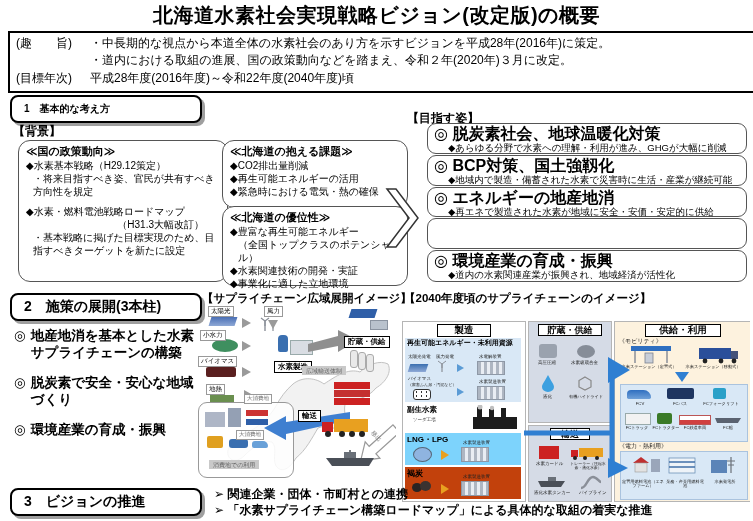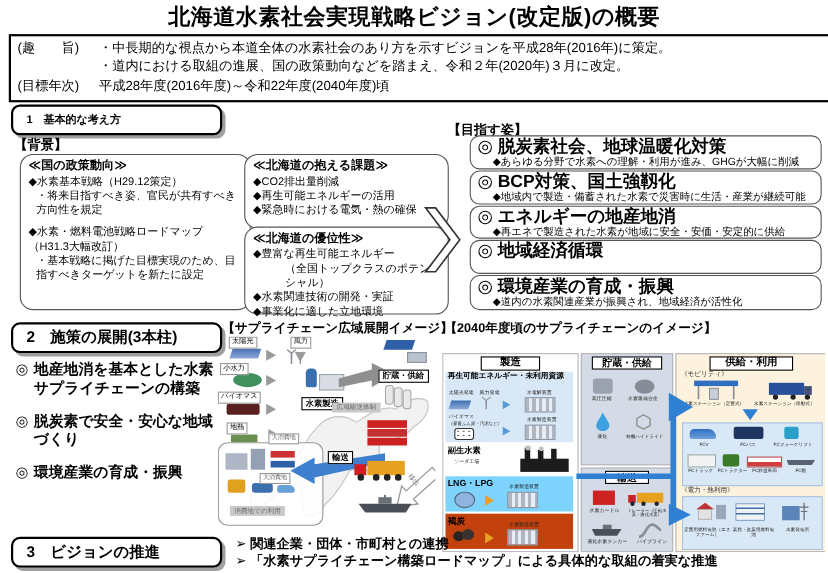--- a/index.html
+++ b/index.html
@@ -60,35 +60,35 @@
 </div>
 
 <div class="t sechead" style="left:10px;top:95px;width:176px;height:24px;font-size:10px;">1　基本的な考え方</div>
 <div class="t b" style="left:13px;top:123px;font-size:12px;">【背景】</div>
 
 <div class="t rbox" style="left:18px;top:140px;width:194px;height:132px;">
   <div class="rtitle">≪国の政策動向≫</div>
   <div>◆水素基本戦略（H29.12策定）</div>
   <div style="padding-left:7px;">・将来目指すべき姿、官民が共有すべき方向性を規定</div>
   <div style="margin-top:7px;">◆水素・燃料電池戦略ロードマップ</div>
-  <div style="text-align:left;padding-right:16px;">（H31.3大幅改訂）</div>
+  <div style="text-align:right;padding-right:16px;">（H31.3大幅改訂）</div>
   <div style="padding-left:7px;">・基本戦略に掲げた目標実現のため、目指すべきターゲットを新たに設定</div>
 </div>
 
 <div class="t rbox" style="left:222px;top:140px;width:170px;height:58px;">
   <div class="rtitle">≪北海道の抱える課題≫</div>
   <div>◆CO2排出量削減</div>
   <div>◆再生可能エネルギーの活用</div>
   <div>◆緊急時における電気・熱の確保</div>
 </div>
 
 <div class="t rbox" style="left:222px;top:206px;width:170px;height:70px;">
   <div class="rtitle">≪北海道の優位性≫</div>
   <div>◆豊富な再生可能エネルギー</div>
-  <div style="padding-left:8px;margin-left:21px;">（全国トップクラスのポテンシャル）</div>
+  <div style="padding-left:8px;">（全国トップクラスのポテンシャル）</div>
   <div>◆水素関連技術の開発・実証</div>
   <div>◆事業化に適した立地環境</div>
 </div>
 
 <svg class="t" style="left:385px;top:186px;" width="38" height="64">
   <polygon points="2,3 24,32 2,61 11,61 33,32 11,3" fill="#ffffff" stroke="#333" stroke-width="1.5"></polygon>
 </svg>
 
 <div class="t b" style="left:407px;top:110px;font-size:12px;">【目指す姿】</div>
 
@@ -98,21 +98,20 @@
 </div>
 <div class="t goal" style="top:155px;height:27px;">
   <div class="gtitle">◎ BCP対策、国土強靱化</div>
   <div class="gdetail">◆地域内で製造・備蓄された水素で災害時に生活・産業が継続可能</div>
 </div>
 <div class="t goal" style="top:187px;height:26px;">
   <div class="gtitle">◎ エネルギーの地産地消</div>
   <div class="gdetail">◆再エネで製造された水素が地域に安全・安価・安定的に供給</div>
 </div>
 <div class="t goal" style="top:218px;height:27px;">
-  <div class="gtitle">◎ 地域経済循環</div>
 </div>
 <div class="t goal" style="top:250px;height:28px;">
   <div class="gtitle">◎ 環境産業の育成・振興</div>
   <div class="gdetail">◆道内の水素関連産業が振興され、地域経済が活性化</div>
 </div>
 
 <div class="t sechead" style="left:10px;top:293px;width:176px;height:24px;font-size:14px;">2　施策の展開(3本柱)</div>
 <div class="t" style="left:14px;top:328px;width:184px;">
   <div class="pillar">
     <span>◎</span>

